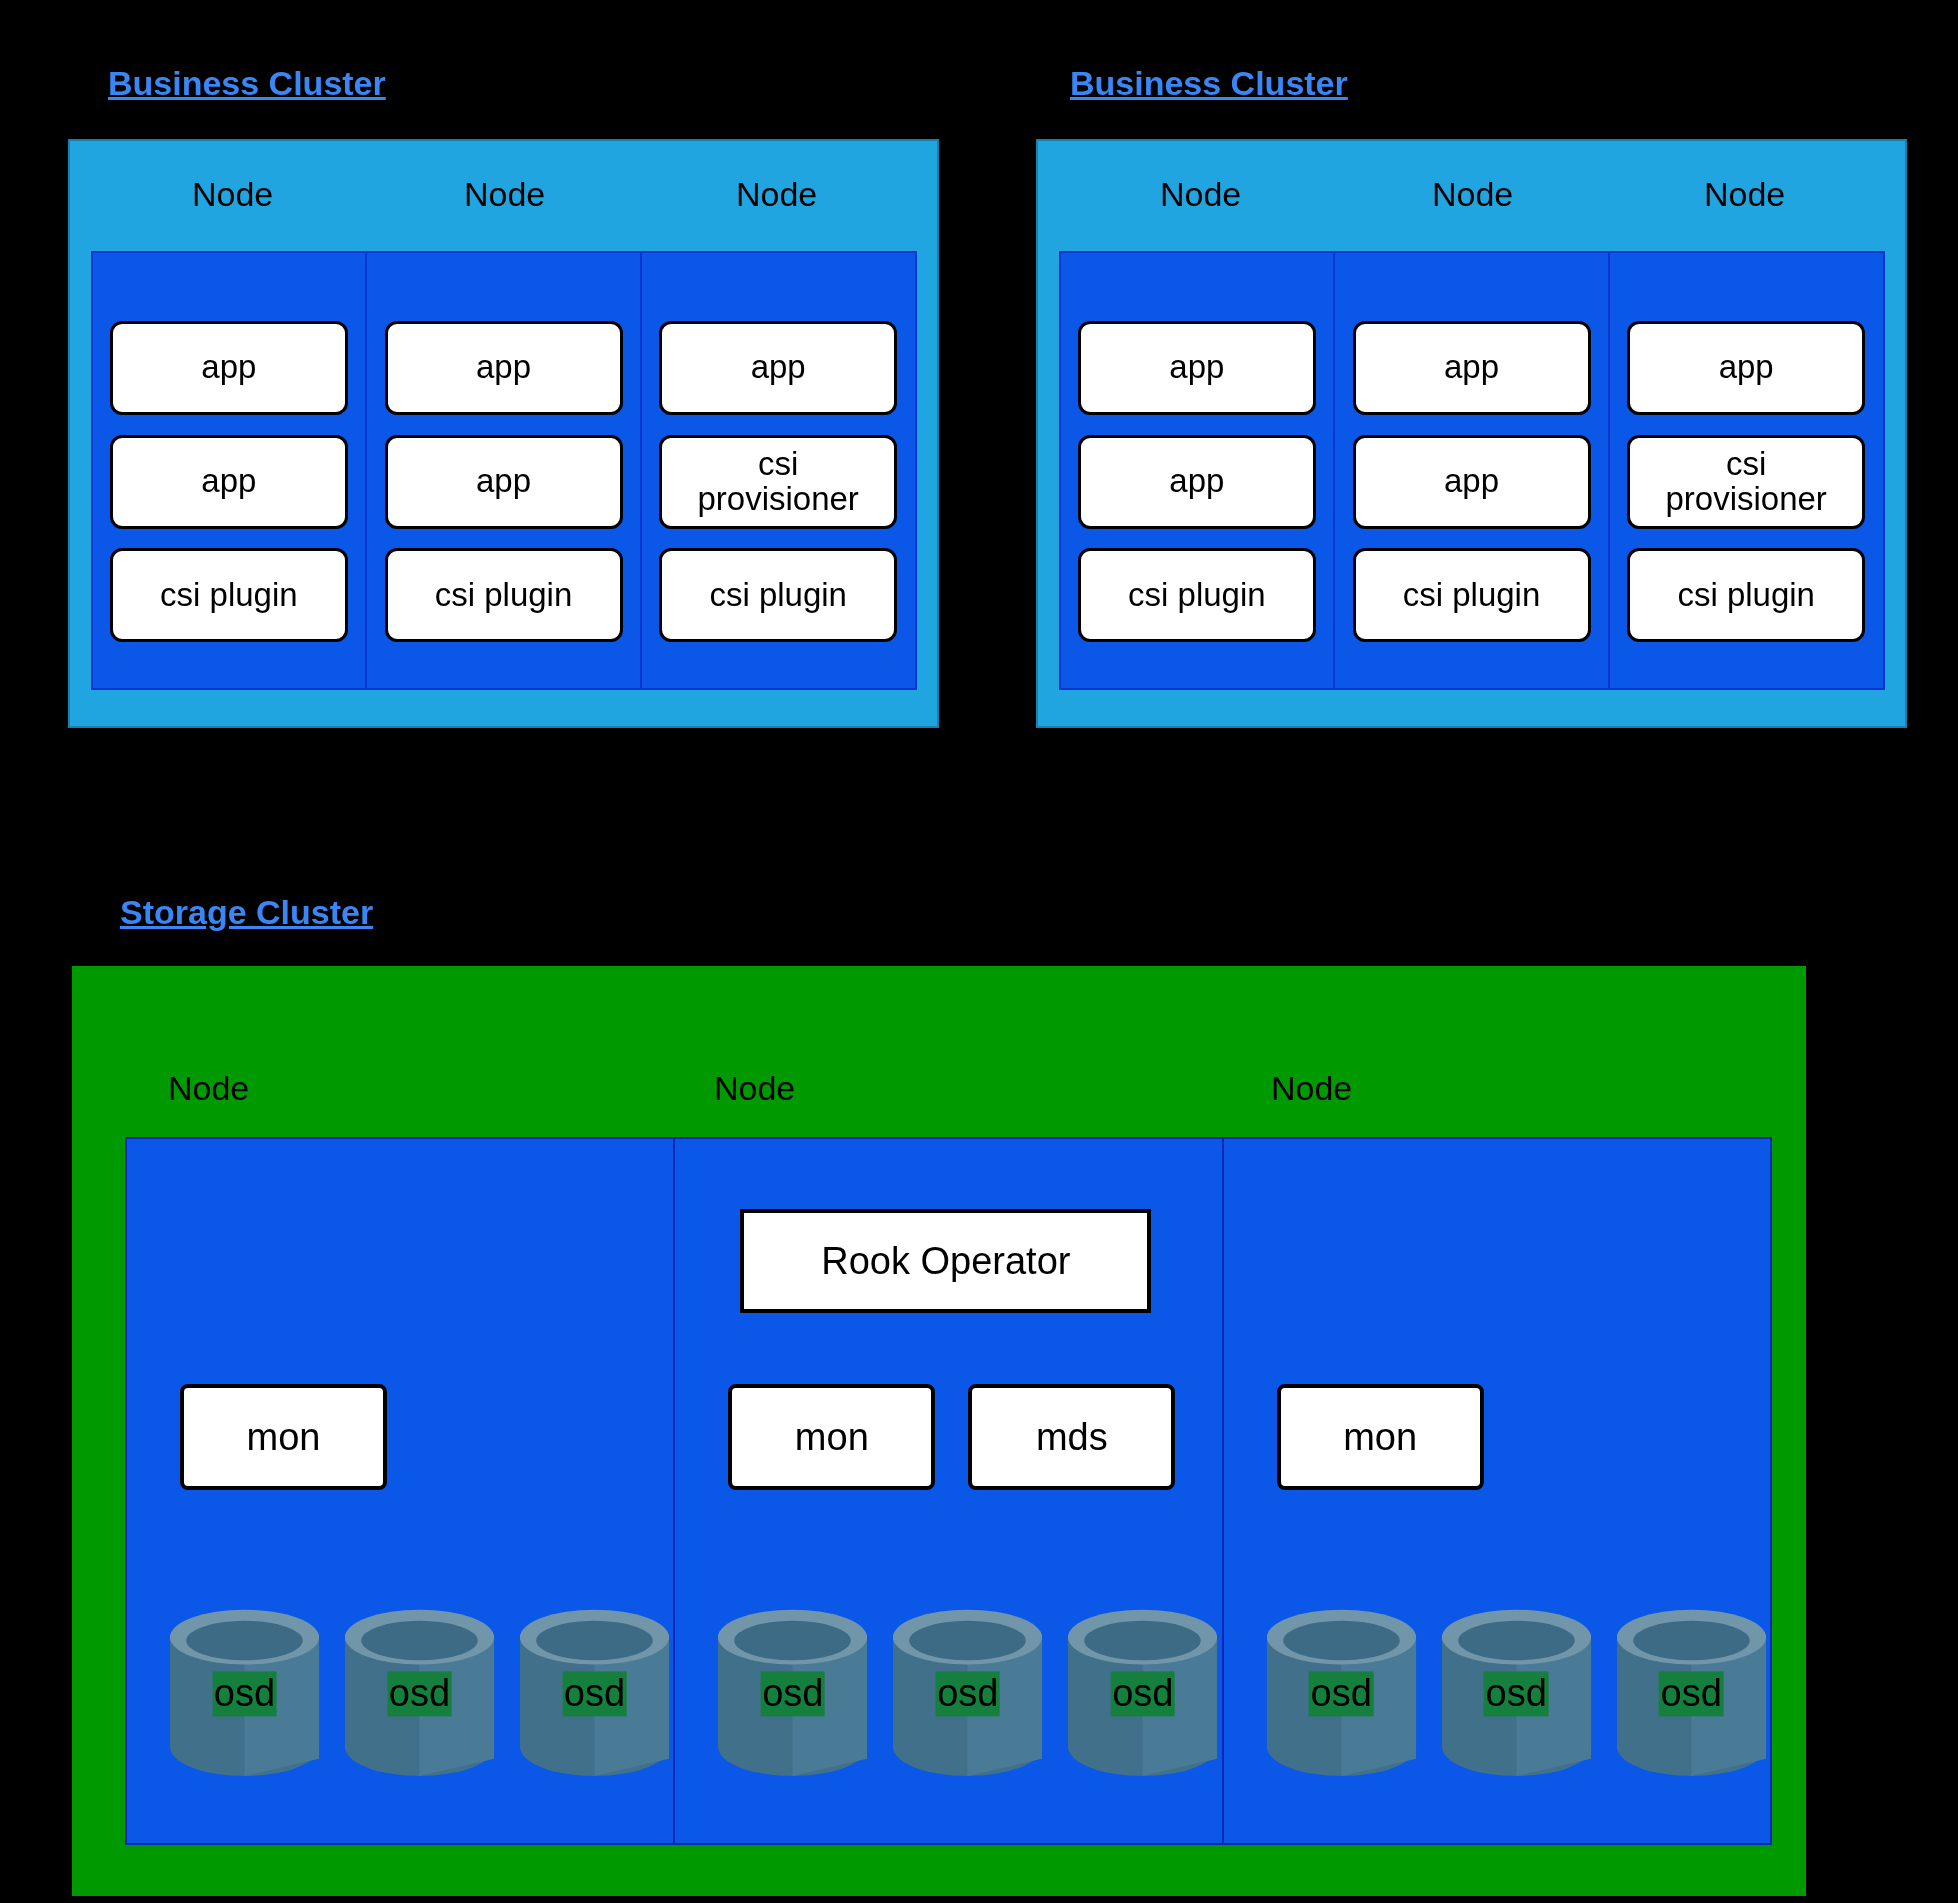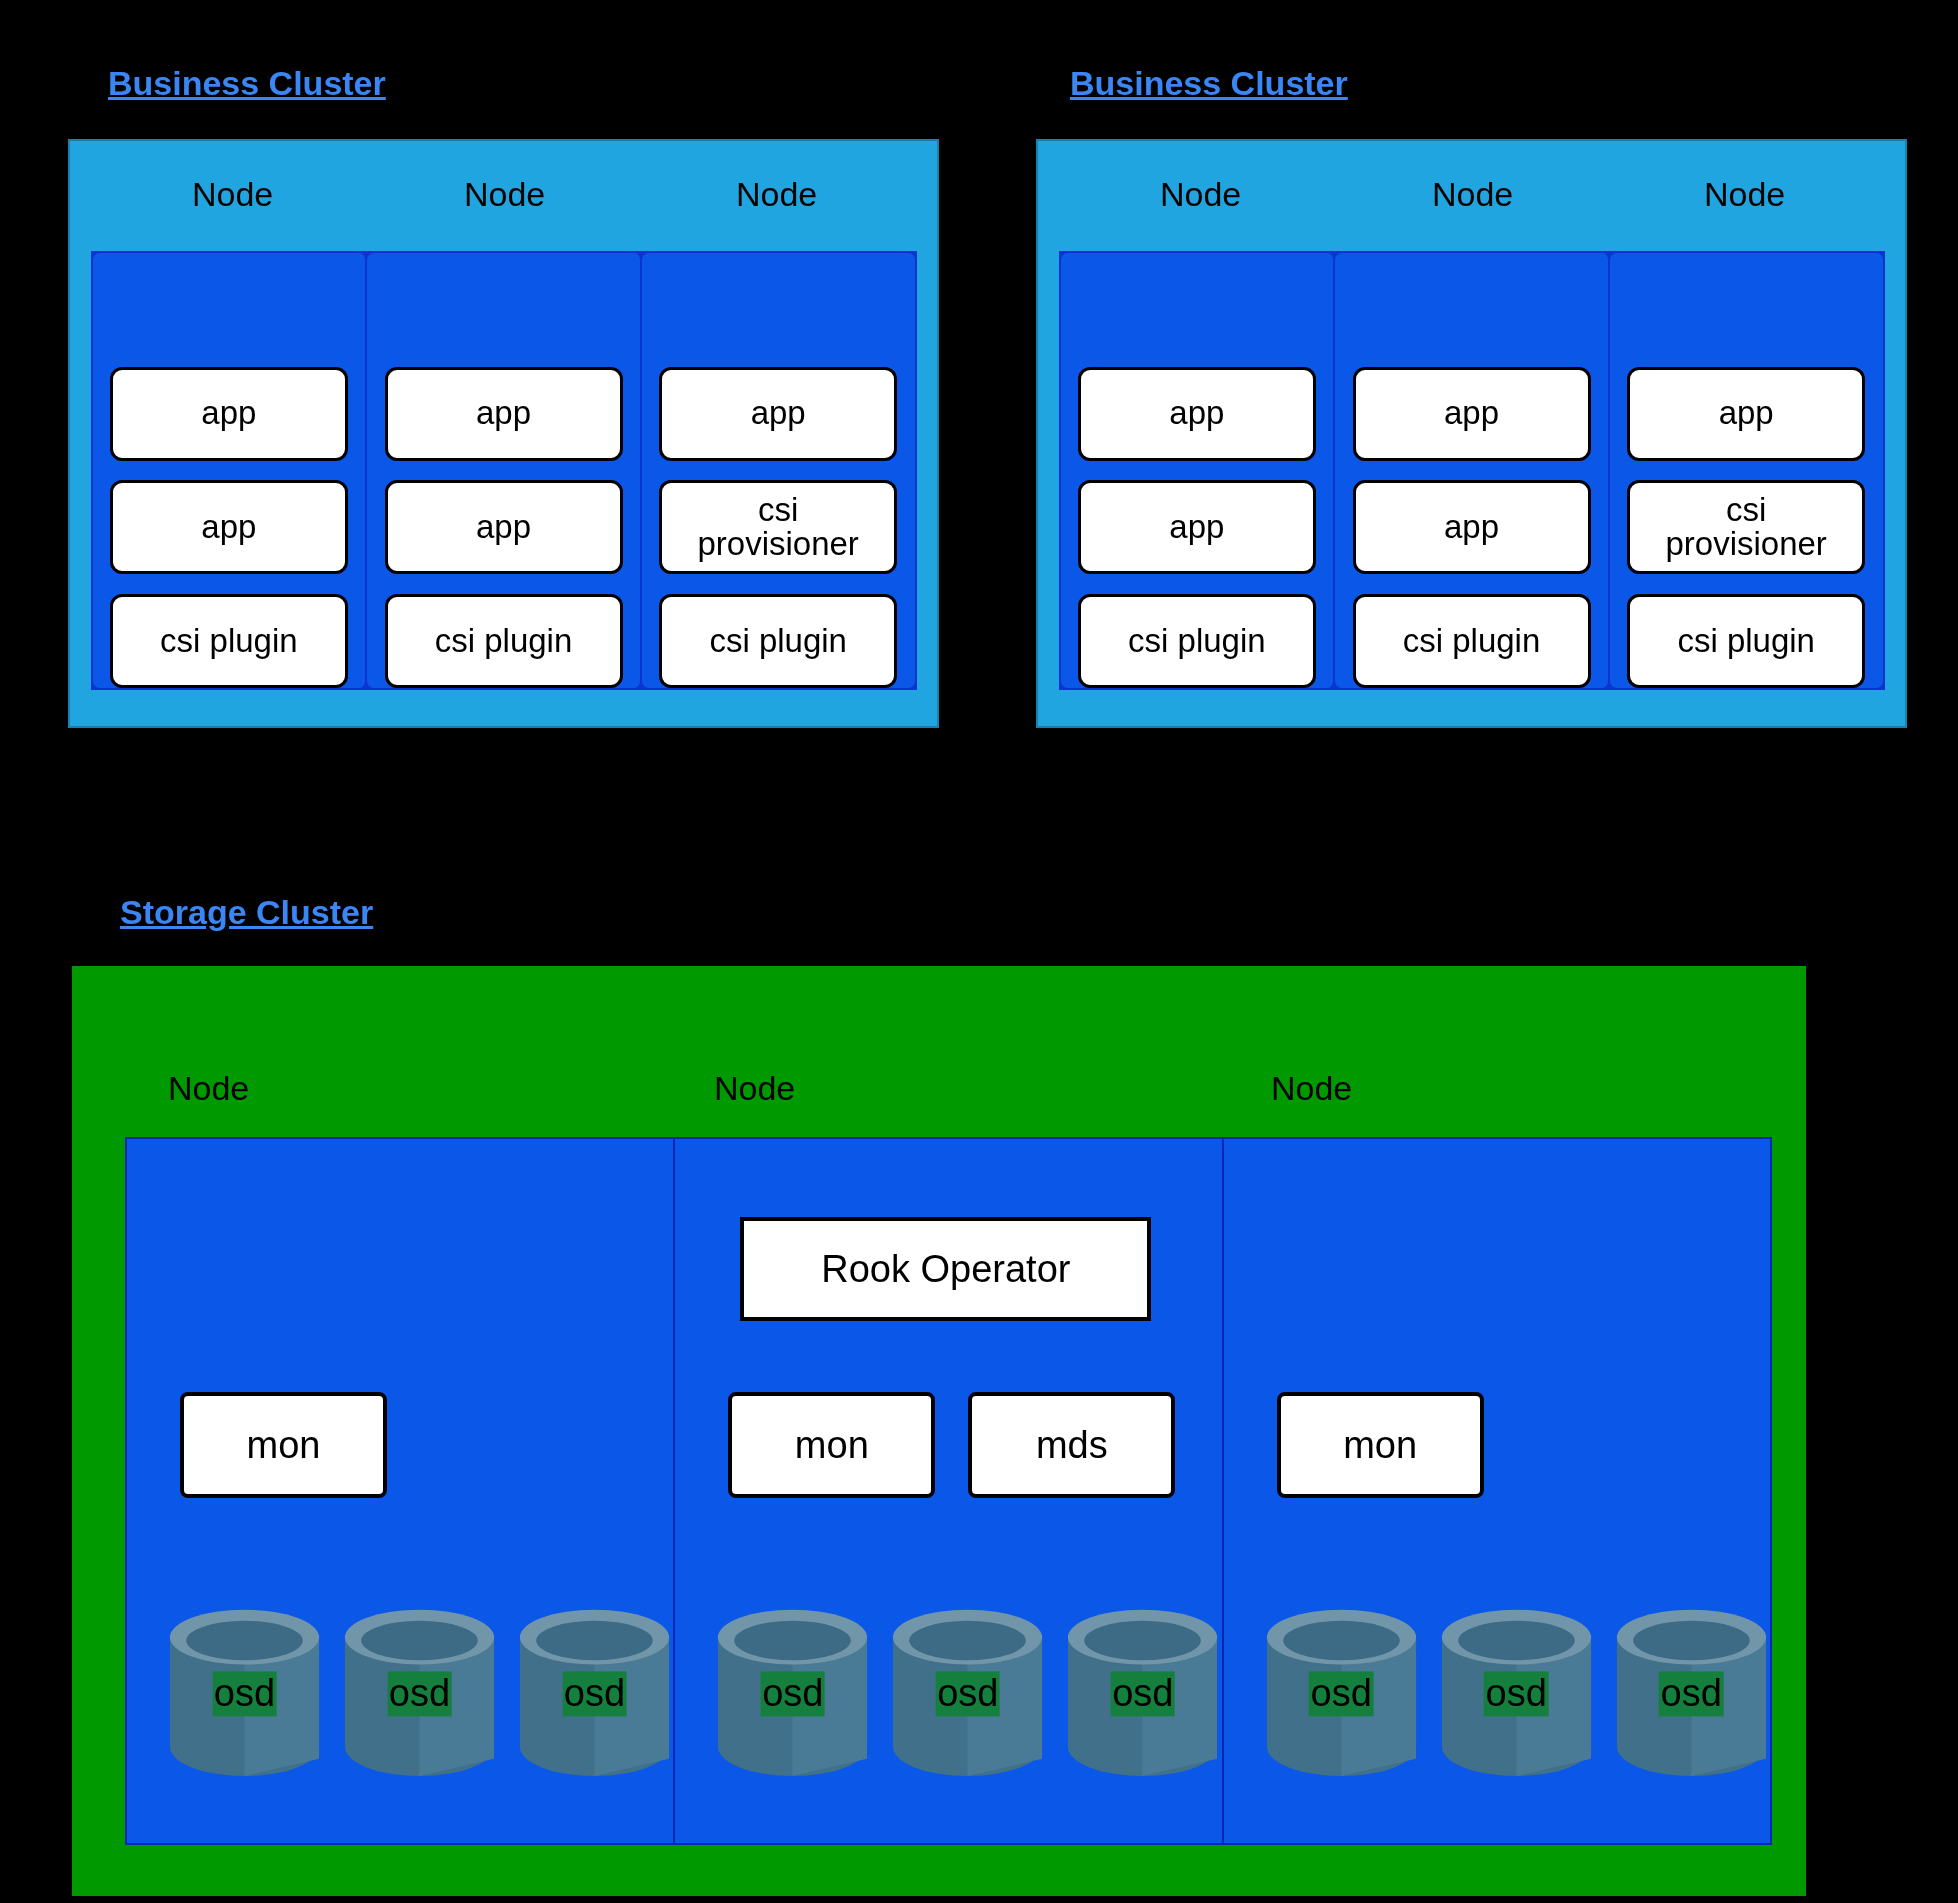--- a/index.html
+++ b/index.html
@@ -49,25 +49,24 @@
     display: flex;
     background: #0a35cf;
     border: 2.6px solid #0a35cf;
   }
   .biz-node {
     flex: 1 1 0;
     background: #0b57e8;
     border-right: 2.6px solid #0a35cf;
     display: flex;
     flex-direction: column;
-    justify-content: flex-end;
+    justify-content: center;
     align-items: center;
     padding-top: 22px;
     gap: 19.7px;
-    border-radius: 7px;
   }
   .biz-node:last-child { border-right: none; }
 
   .pod {
     background: #ffffff;
     border: 3.4px solid #000000;
     border-radius: 12px;
     width: 238px;
     height: 94px;
     display: flex;
@@ -112,21 +111,20 @@
   .svc-box {
     position: absolute;
     background: #ffffff;
     border: 4.3px solid #000000;
     display: flex;
     align-items: center;
     justify-content: center;
     font-size: 38px;
     color: #000000;
     white-space: nowrap;
-    margin-top: 8px;
   }
   .rook-box { width: 411px; height: 104px; }
   .daemon-box { width: 207px; height: 106px; border-radius: 8px; }
 
   .osd-row {
     position: absolute;
     bottom: 67px;
     display: flex;
     gap: 12px;
   }

